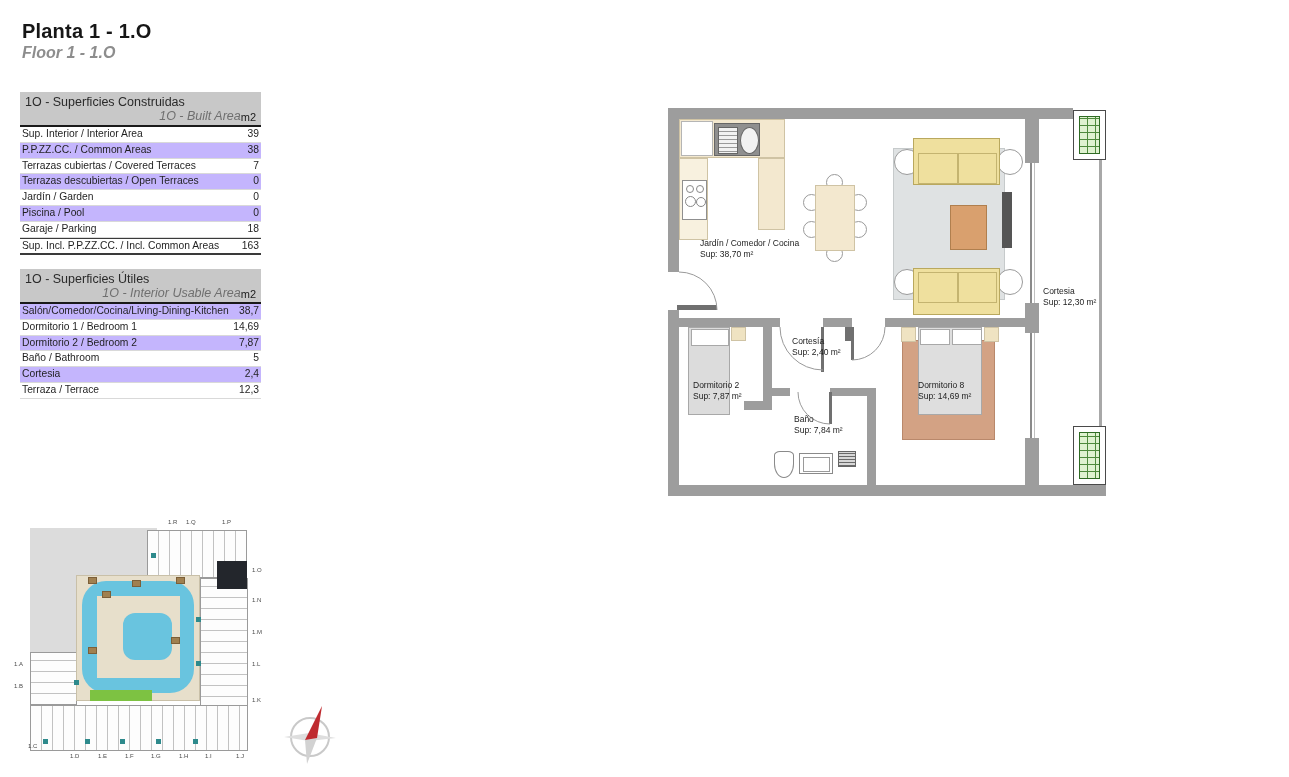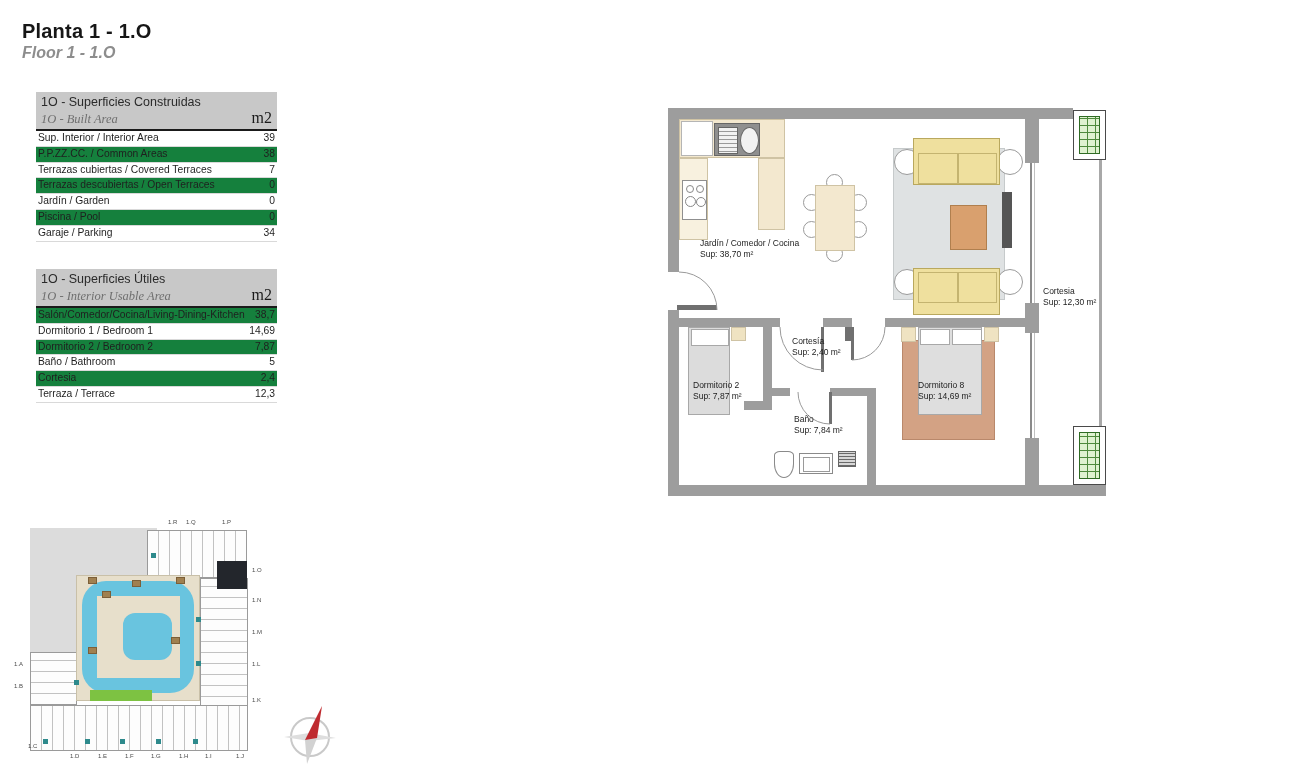--- a/index.html
+++ b/index.html
@@ -3,28 +3,28 @@
 <meta charset="utf-8">
 <style>
   html,body{margin:0;padding:0;background:#fff;}
   body{font-family:"Liberation Sans","DejaVu Sans",sans-serif;color:#1f1f1f;}
   .canvas{position:relative;width:1289px;height:777px;background:#fff;overflow:hidden;}
   .a{position:absolute;}
   
   .pg-title{left:22px;top:20px;font-size:20px;font-weight:700;color:#161616;letter-spacing:.2px;}
   .pg-sub{left:22px;top:44px;font-size:16px;font-weight:700;font-style:italic;color:#8d8d8d;}
   
-  .stable{width:241px;margin-left:16px;}
+  .stable{width:241px;}
   .thead{background:#c8c8c8;padding:3px 5px 2px 5px;border-bottom:2px solid #1a1a1a;}
   .t-title{font-size:12.5px;color:#2a2a2a;}
-  .t-subrow{display:flex;justify-content:space-between;align-items:flex-end;font-family:Liberation Serif, serif;}
+  .t-subrow{display:flex;justify-content:flex-end;align-items:flex-end;}
   .t-sub{font-size:12.5px;font-style:italic;color:#6f6f6f;}
-  .t-unit{font-size:16px;color:#1a1a1a;}
+  .t-unit{font-size:11px;color:#1a1a1a;}
   .trow{display:flex;justify-content:space-between;height:14.8px;line-height:14.8px;border-bottom:1px solid #d9d9d9;padding:0 2px 0 2px;}
-  .trow.sh{background:#15803d;}
+  .trow.sh{background:#c4b5fd;}
   .trow.total{border-top:1px solid #3a3a3a;border-bottom:2px solid #3a3a3a;background:#fff;}
   .tl{font-size:10.3px;white-space:nowrap;}
   .tv{font-size:10.3px;text-align:right;}
   
   .apt{left:668px;top:108px;width:438px;height:388px;}
   .w{position:absolute;background:#9d9d9d;}
   .post{position:absolute;background:#707070;}
   .beige{position:absolute;background:#f3e8cf;border:1px solid #cfc3a4;box-sizing:border-box;}
   .rlabel{position:absolute;font-size:8.5px;line-height:11px;color:#1c1c1c;white-space:nowrap;}
   .ulabel{position:absolute;font-size:6px;color:#4a4a4a;white-space:nowrap;}
@@ -75,21 +75,25 @@
         <div class="trow">
           <span class="tl">Jardín / Garden</span>
           <span class="tv">0</span>
         </div>
         <div class="trow sh">
           <span class="tl">Piscina / Pool</span>
           <span class="tv">0</span>
         </div>
         <div class="trow">
           <span class="tl">Garaje / Parking</span>
-          <span class="tv">34</span>
+          <span class="tv">18</span>
+        </div>
+        <div class="trow total">
+          <span class="tl">Sup. Incl. P.P.ZZ.CC. / Incl. Common Areas</span>
+          <span class="tv">163</span>
         </div>
       </div>
   </div>
 
   <div class="a stable" style="left:20px;top:269px;">
     <div class="thead">
       <div class="t-title">1O - Superficies Útiles</div>
       <div class="t-subrow">
         <span class="t-sub">1O - Interior Usable Area</span>
         <span class="t-unit">m2</span>

